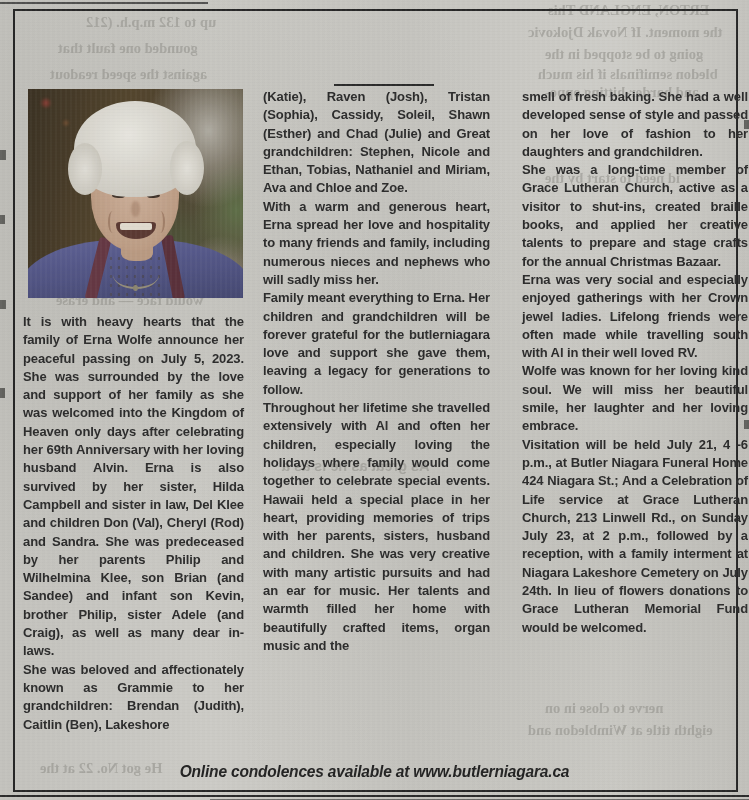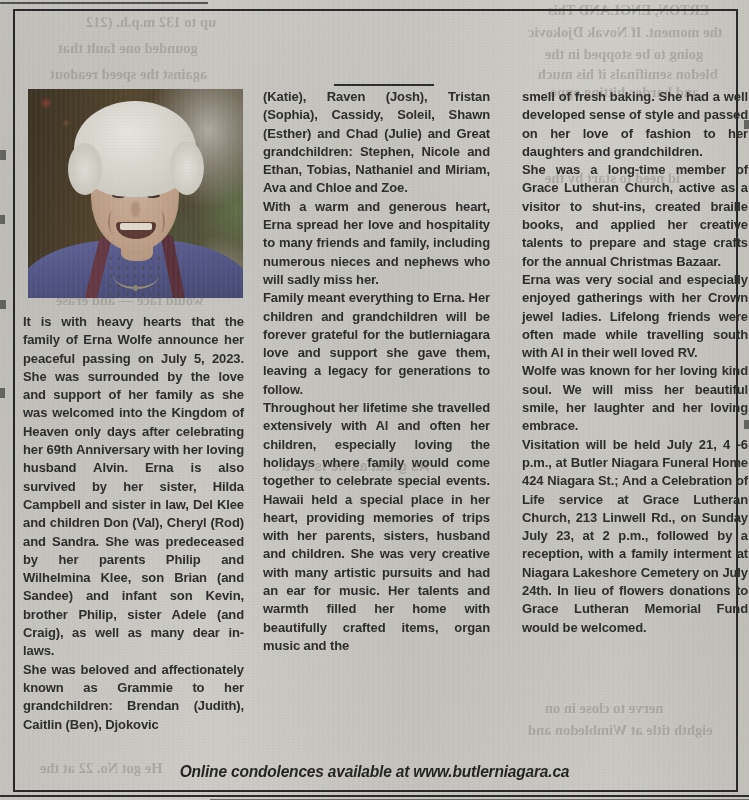--- a/index.html
+++ b/index.html
@@ -166,21 +166,21 @@
     <div class="smile">
       <div class="teeth"></div>
     </div>
     <div class="hair"></div>
     <div class="hair-l"></div>
     <div class="hair-r"></div>
   </div>
 
   <div class="col col-left">
     <p>It is with heavy hearts that the family of Erna Wolfe announce her peaceful passing on July 5, 2023. She was surrounded by the love and support of her family as she was welcomed into the Kingdom of Heaven only days after celebrating her 69th Anniversary with her loving husband Alvin. Erna is also survived by her sister, Hilda Campbell and sister in law, Del Klee and children Don (Val), Cheryl (Rod) and Sandra. She was predeceased by her parents Philip and Wilhelmina Klee, son Brian (and Sandee) and infant son Kevin, brother Philip, sister Adele (and Craig), as well as many dear in-laws.</p>
-    <p>She was beloved and affectionately known as Grammie to her grandchildren: Brendan (Judith), Caitlin (Ben), Djokovic</p>
+    <p>She was beloved and affectionately known as Grammie to her grandchildren: Brendan (Judith), Caitlin (Ben), Lakeshore</p>
   </div>
 
   <div class="col col-mid">
     <p>(Katie), Raven (Josh), Tristan (Sophia), Cassidy, Soleil, Shawn (Esther) and Chad (Julie) and Great grandchildren: Stephen, Nicole and Ethan, Tobias, Nathaniel and Miriam, Ava and Chloe and Zoe.</p>
     <p>With a warm and generous heart, Erna spread her love and hospitality to many friends and family, including numerous nieces and nephews who will sadly miss her.</p>
     <p>Family meant everything to Erna. Her children and grandchildren will be forever grateful for the butlerniagara love and support she gave them, leaving a legacy for generations to follow.</p>
     <p>Throughout her lifetime she travelled extensively with Al and often her children, especially loving the holidays where family would come together to celebrate special events. Hawaii held a special place in her heart, providing memories of trips with her parents, sisters, husband and children. She was very creative with many artistic pursuits and had an ear for music. Her talents and warmth filled her home with beautifully crafted items, organ music and the</p>
   </div>
 
   <div class="col col-right">

